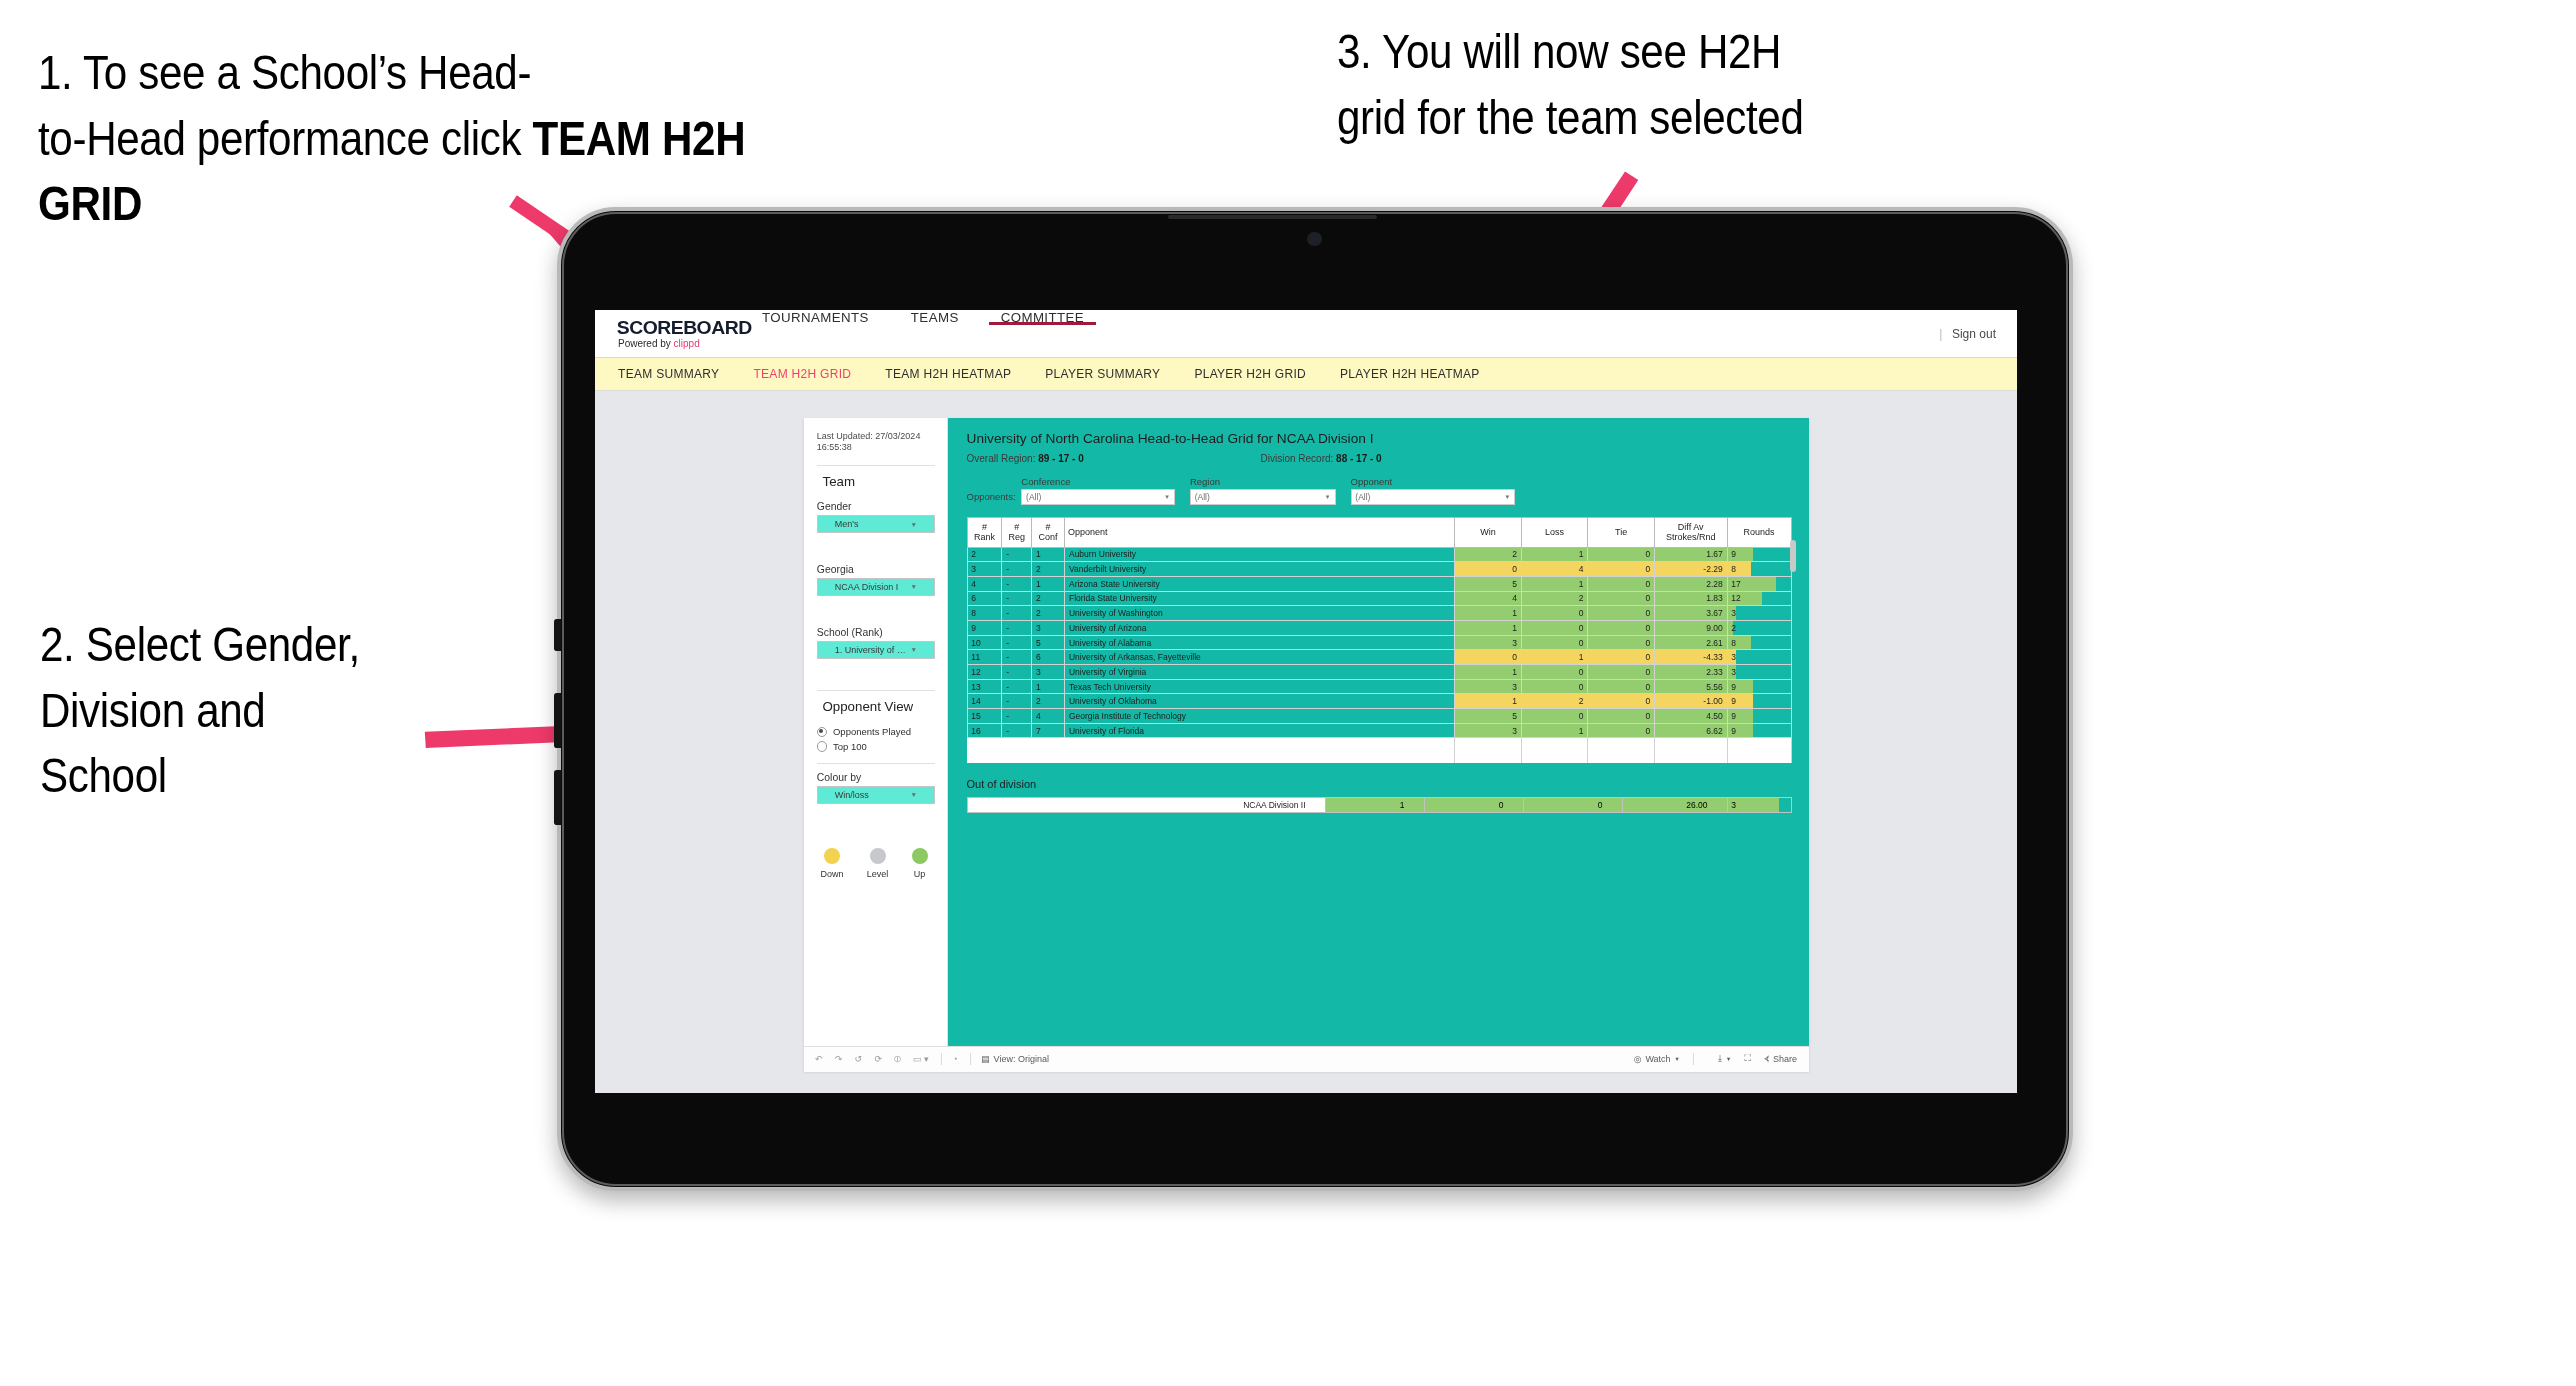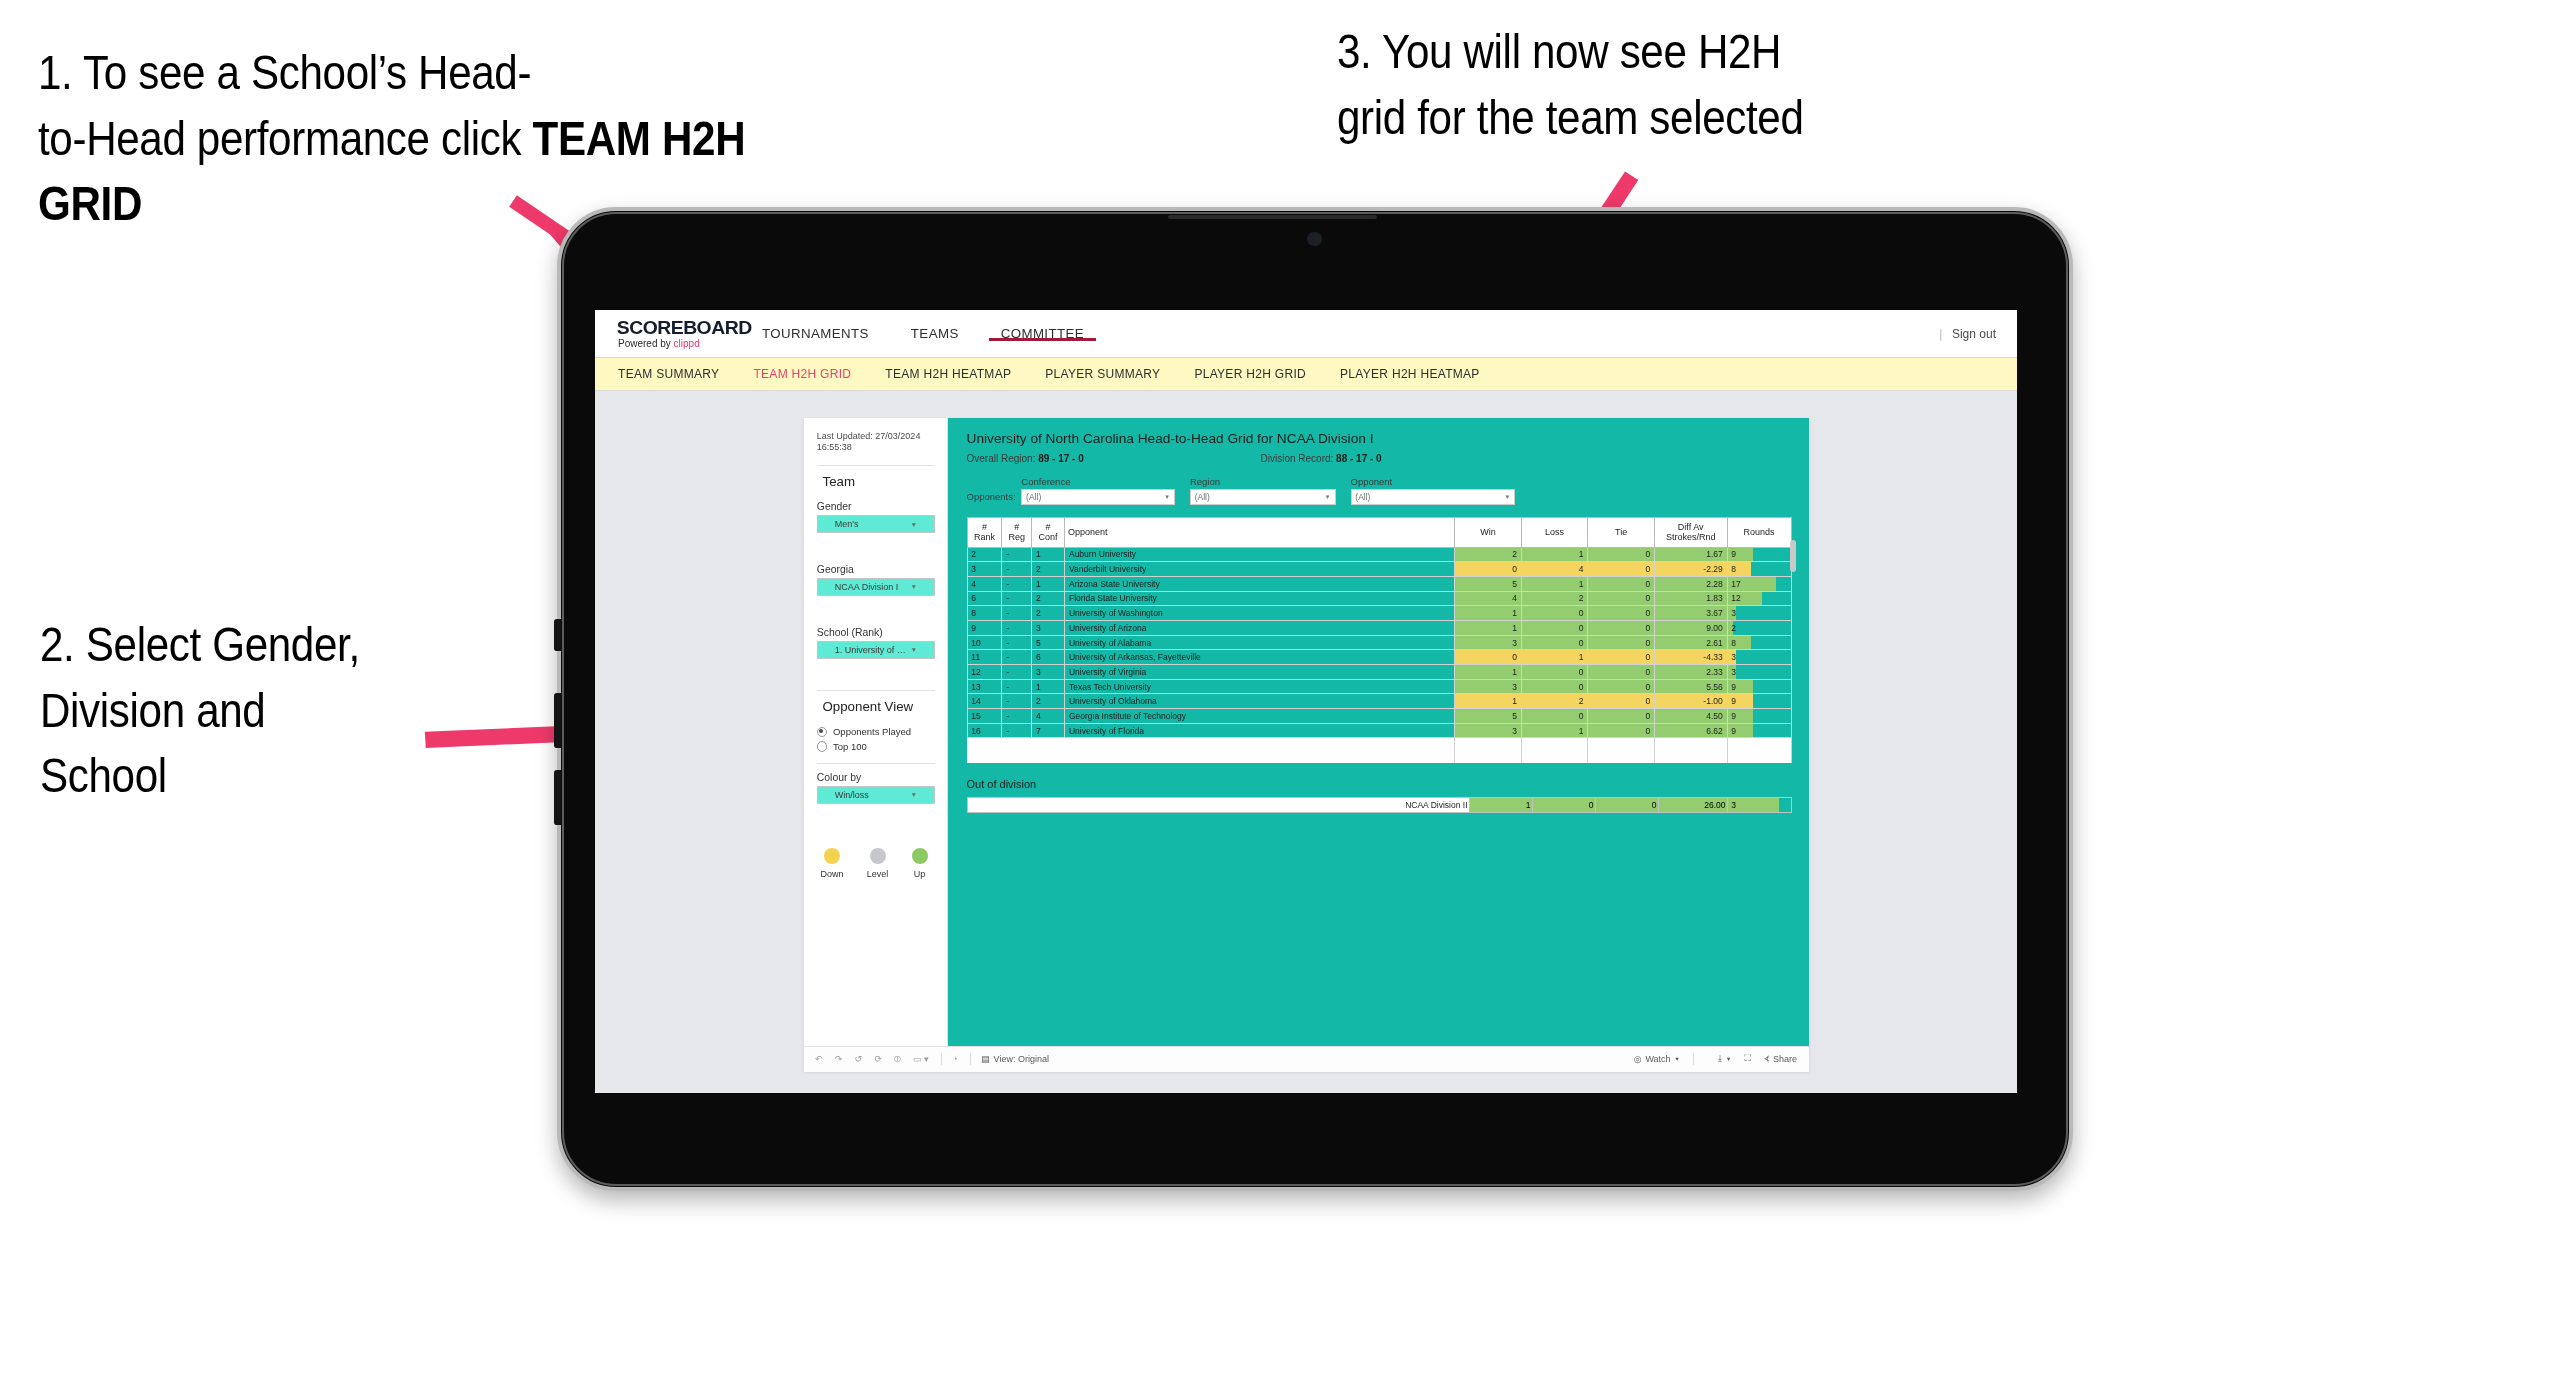--- a/index.html
+++ b/index.html
@@ -60,21 +60,21 @@
     height:47px;background:#ffffff;display:flex;align-items:center;
     border-bottom:0.9px solid #d8d8d8;position:relative;
   }
   #logo-block{width:123px;padding-left:23px;display:flex;flex-direction:column;justify-content:center;}
   #logo-word{
     font-family:"Liberation Sans",sans-serif;font-weight:bold;font-size:19px;
     letter-spacing:-0.5px;color:#141c2e;line-height:1;transform:scaleX(1.02);
   }
   #logo-sub{font-size:10px;color:#2b2b2b;margin-top:1.9px;white-space:nowrap;}
   #logo-sub .brand{color:#e8356d;font-weight:normal;}
-  .topnav{display:flex;align-items:center;height:47px;}
+  .topnav{display:flex;align-items:flex-start;height:47px;}
   .topnav-item{
     display:flex;align-items:center;padding:0 21px;font-size:13.3px;color:#2e2e2e;
     letter-spacing:0.4px;position:relative;cursor:pointer;
   }
   .topnav-item.active:after{
     content:"";position:absolute;left:9.5px;right:9.5px;bottom:0;height:2.8px;background:#9e1b3c;
   }
   #appbar-right{margin-left:auto;display:flex;align-items:center;padding-right:21px;font-size:12px;color:#4a4a4a;gap:9.5px;}
   #appbar-right .sep{color:#bbb;}
   #signout{cursor:pointer;}
@@ -158,21 +158,21 @@
   .bar{position:absolute;left:0;top:0;bottom:0;}
   .rnd-val{position:relative;padding-left:3.8px;}
   .win  {background:#93cd6f;}
   .loss {background:#f4d55f;}
   tr.spacer td{height:25px;border-left:0.9px solid #d2d2d2;border-right:0.9px solid #d2d2d2;border-top:none;border-bottom:none;background:#fff;}
   #tbl-wrap{position:relative;}
   #scrollpill{position:absolute;right:-4.7px;top:23px;width:6.6px;height:32px;background:#c9c9c9;border-radius:3.8px;}
 
   #ood-title{font-size:11px;color:#1d1d1d;margin:15px 0 6.6px 0;}
   table.ood{border-collapse:collapse;width:100%;table-layout:fixed;font-size:8.5px;}
-  table.ood td{border:0.9px solid #c2c2c2;height:14.2px;padding:0 1px;vertical-align:middle;}
+  table.ood td{border:0.9px solid #c2c2c2;height:14.2px;padding:0 19px;vertical-align:middle;}
   .ood-label{text-align:right;color:#1d1d1d;background:#fff;}
 
   
   #toolbar{
     height:25px;flex:0 0 25px;border-top:0.9px solid #e0e0e0;background:#fdfdfd;
     display:flex;align-items:center;padding:0 11.4px;font-size:9px;color:#8a8a8a;
   }
   .tb-ic{margin-right:12.3px;display:flex;align-items:center;color:#9a9a9a;cursor:pointer;}
   .tb-div{width:0.9px;height:11.4px;background:#dcdcdc;margin:0 10.4px 0 0;}
   .tb-txt{display:flex;align-items:center;gap:3.8px;color:#5a5a5a;cursor:pointer;}

